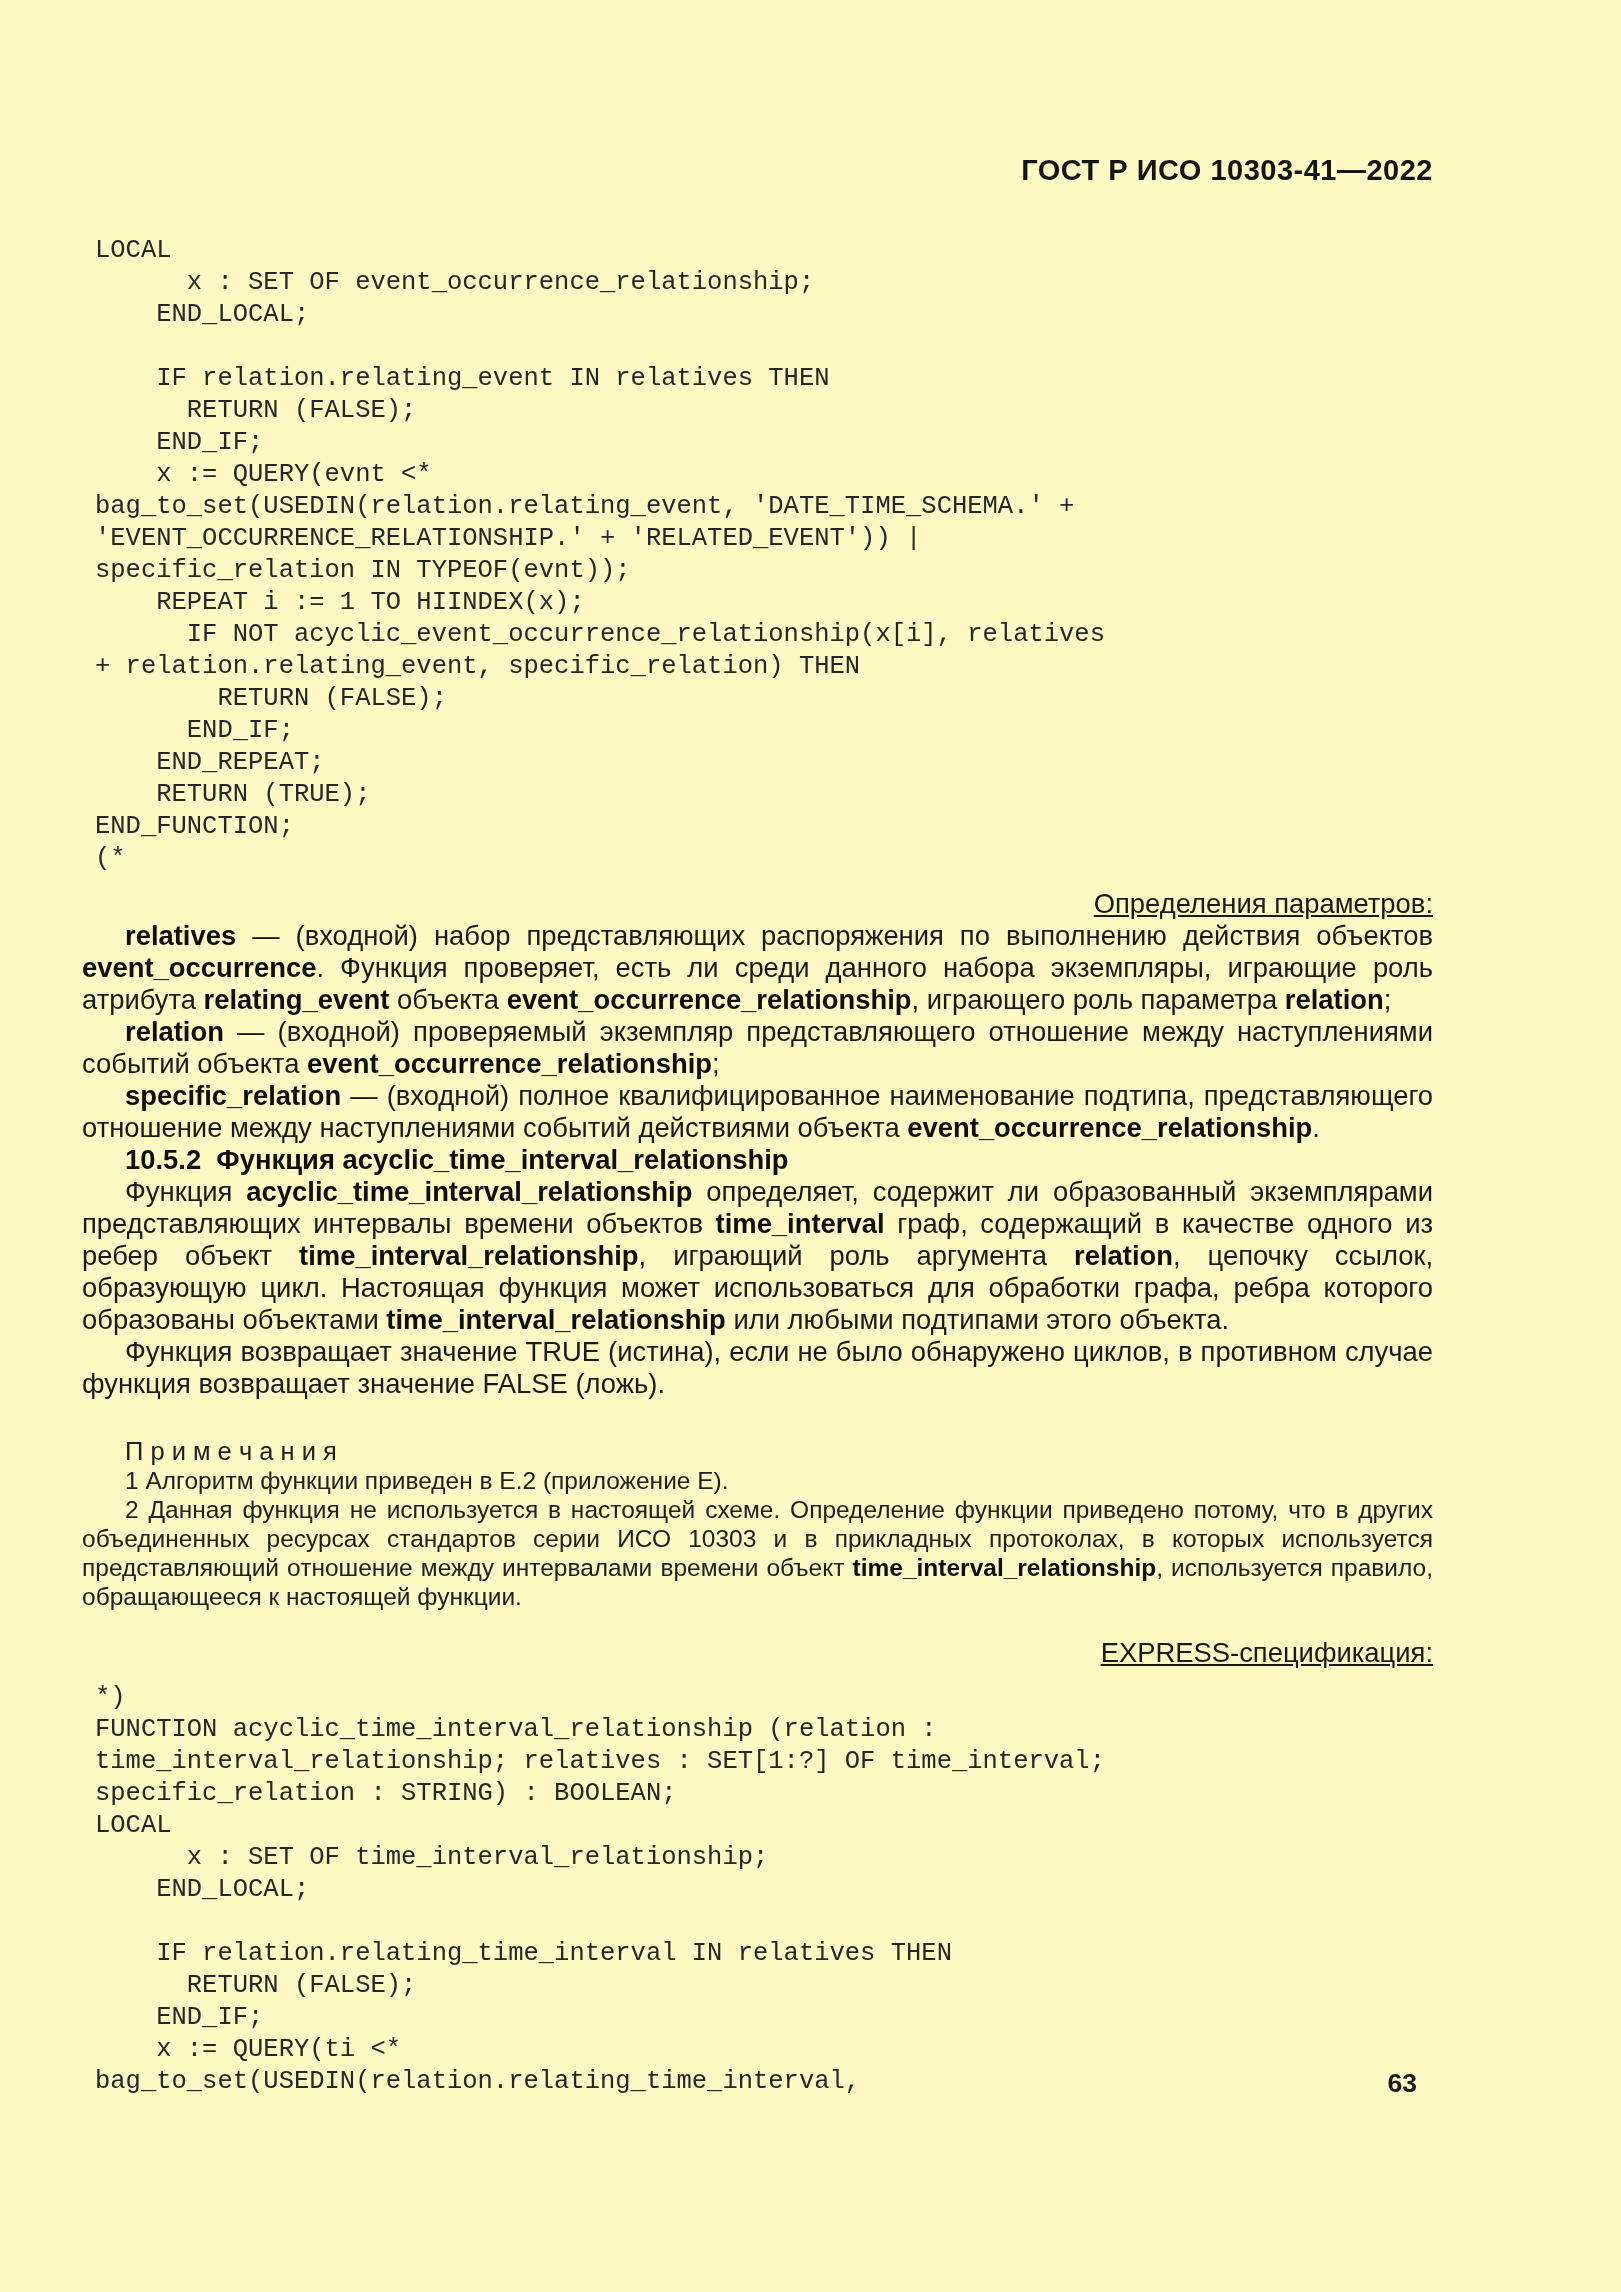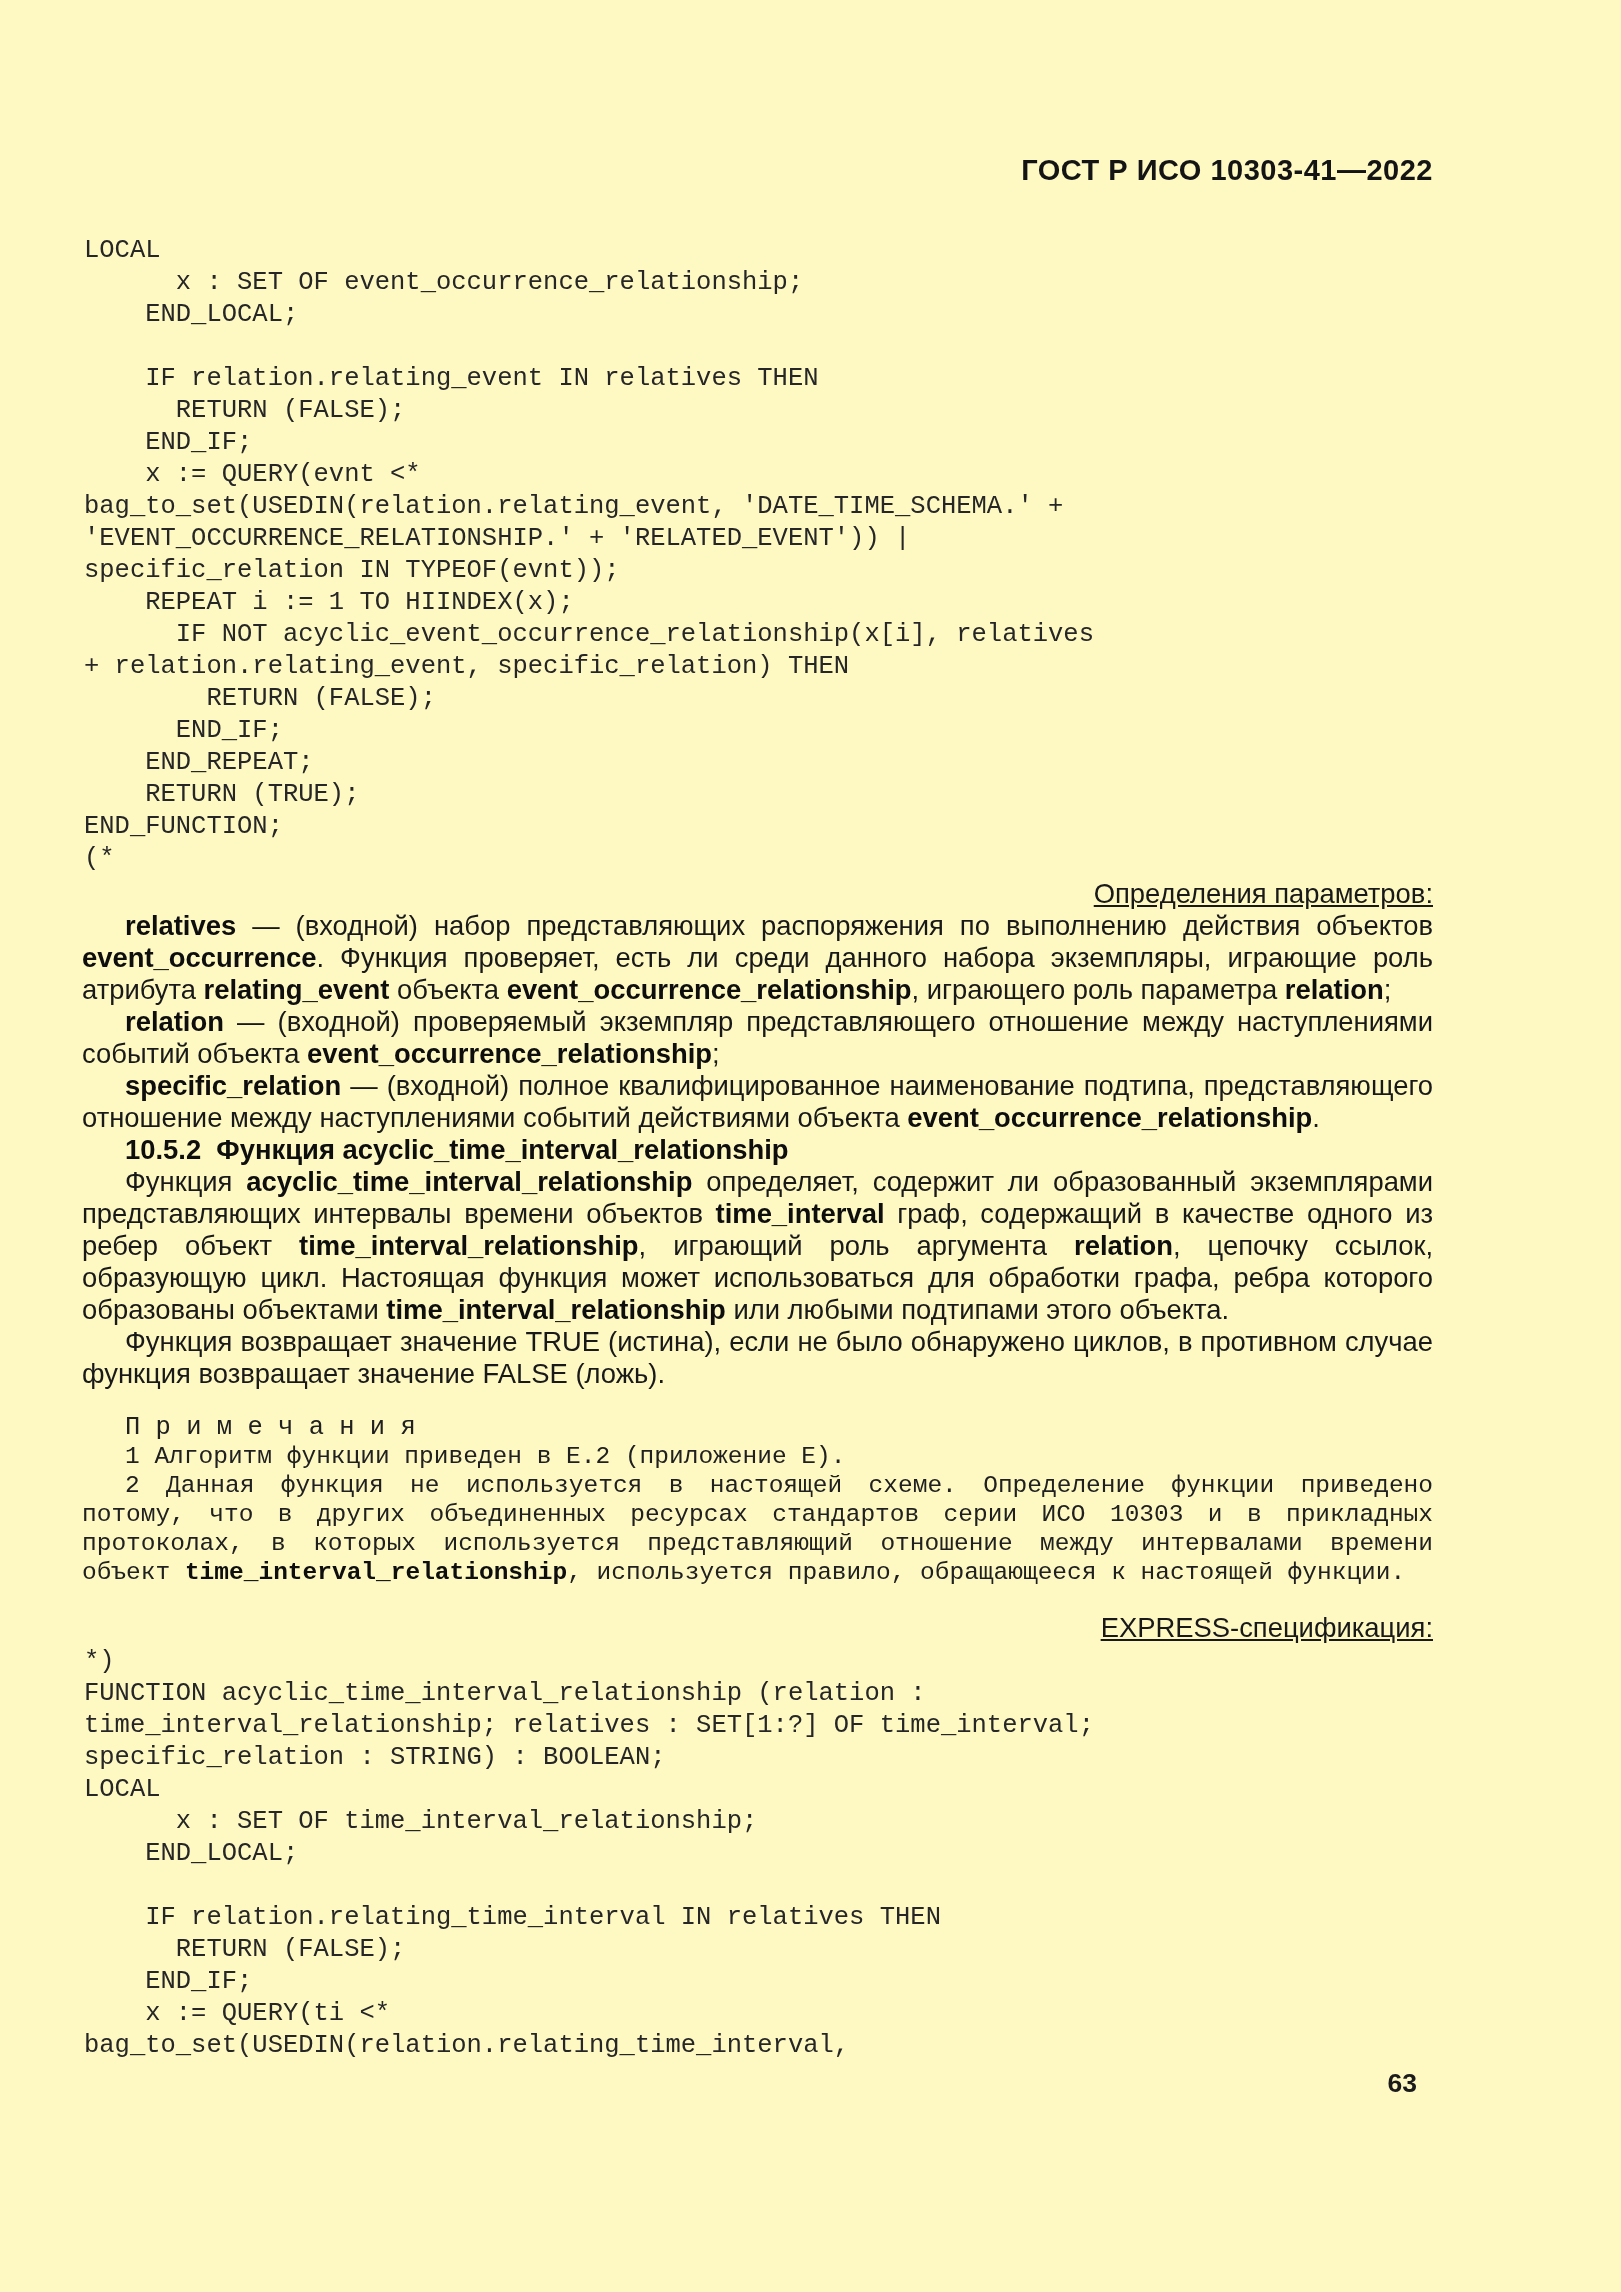--- a/index.html
+++ b/index.html
@@ -22,21 +22,21 @@
   .doc-header {
     font-weight: bold;
     font-size: 29px;
     line-height: 35px;
     text-align: right;
     color: #141414;
     margin: 0 0 47px 0;
     letter-spacing: 0.5px;
   }
   pre.code {
-    margin: 2px;
+    margin: 13px;
     font-family: "Liberation Mono", "DejaVu Sans Mono", monospace;
     font-size: 25.5px;
     line-height: 32px;
     white-space: pre;
     color: #262626;
   }
   .para {
     font-size: 27.4px;
     line-height: 32px;
     text-align: justify;
@@ -55,21 +55,21 @@
   .heading-underline.defs { margin-top: 2.9px; }
   .heading-underline.express { margin-top: 25.5px; }
   .section-heading {
     font-size: 27.4px;
     line-height: 32px;
     text-indent: 43px;
     font-weight: bold;
     color: #0e0e0e;
     white-space: pre-wrap;
   }
-  .notes { margin-top: 23px; font-family: Liberation Mono, monospace; }
+  .notes { margin-top: 37px; }
   .notes-title {
     font-size: 25.5px;
     line-height: 29px;
     text-indent: 43px;
     color: #202020;
   }
   .note-para {
     font-size: 24.5px;
     line-height: 29px;
     text-align: justify;

